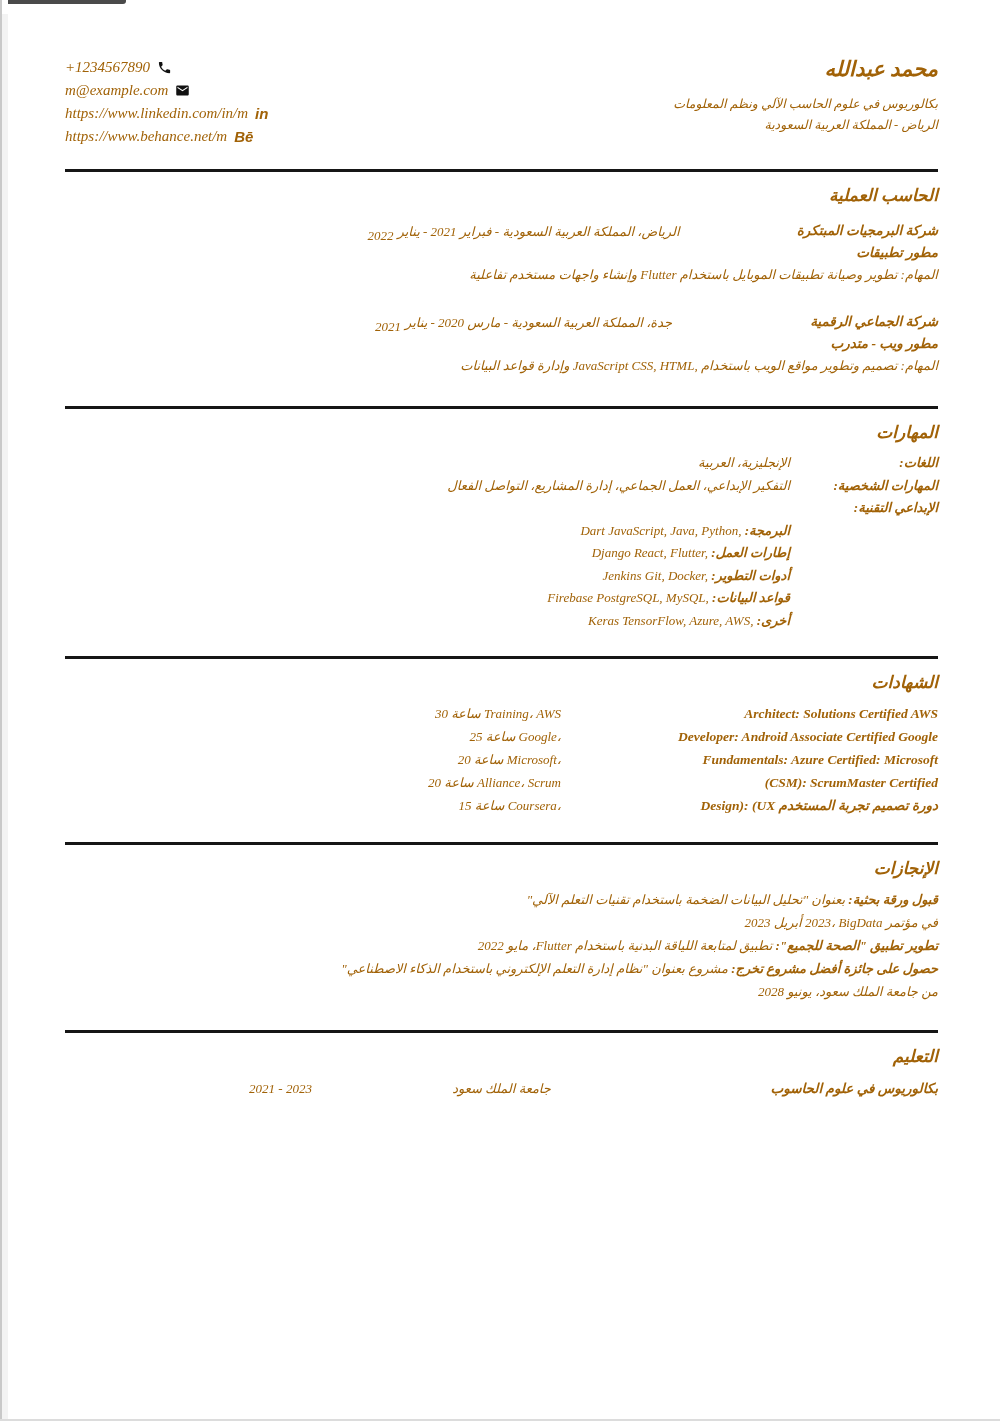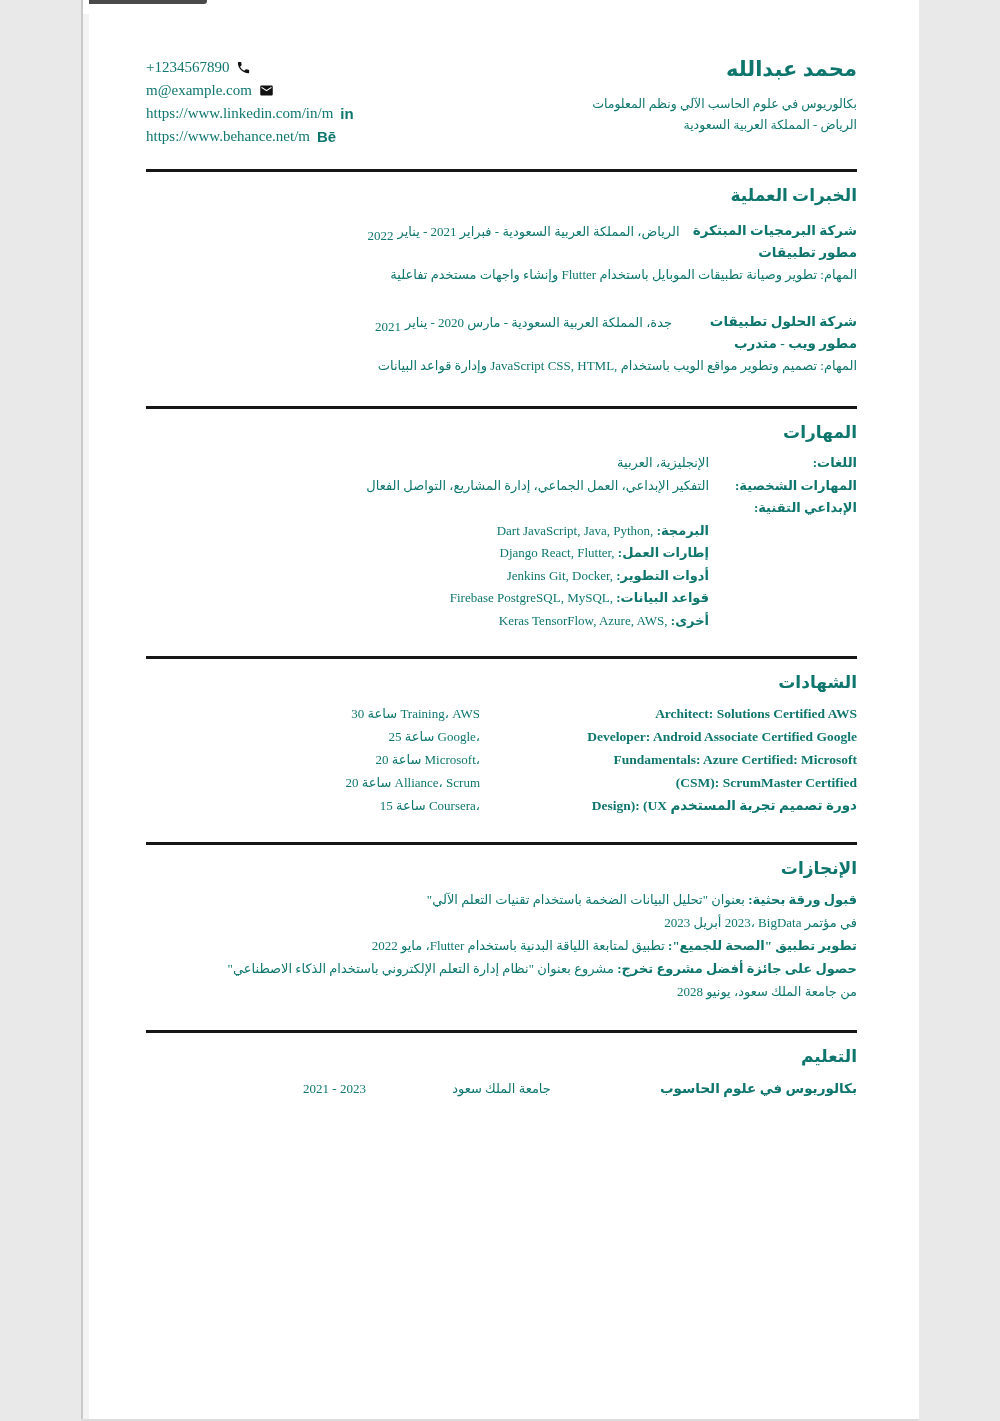--- a/index.html
+++ b/index.html
@@ -1,20 +1,21 @@
 <!DOCTYPE html>
 <html lang="ar"><head>
 <meta charset="utf-8">
 <style>
   html,body{margin:0;padding:0;background:#e9e9e9;}
   .page{
-    position:relative;width:838px;height:1421px;margin:0 auto;
+    position:relative;width:1000px;height:1421px;margin:0 auto;
     background:#ffffff;overflow:hidden;
     font-family:"Liberation Serif","DejaVu Serif","DejaVu Sans",serif;
-    color:#0f766e;
+    color:#a16207;
+    font-style:italic;
   }
   
   .edge-left{position:absolute;left:0;top:0;bottom:0;width:2px;background:#c9c9c9;}
   .edge-left-soft{position:absolute;left:2px;top:14px;bottom:0;width:6px;background:#f3f3f3;}
   .edge-top-mark{position:absolute;left:8px;top:0;width:118px;height:4px;background:#4a4a4a;border-radius:0 0 3px 0;}
   .edge-bottom{position:absolute;left:0;bottom:0;right:0;height:2px;background:#dcdcdc;}
   .content{position:absolute;left:65px;right:62px;top:0;}
 
   .hr{height:3px;background:#161616;border:none;}
 
@@ -112,33 +113,33 @@
       <div class="who">
         <div class="name">محمد عبدالله</div>
         <div class="sub">بكالوريوس في علوم الحاسب الآلي ونظم المعلومات</div>
         <div class="sub">الرياض - المملكة العربية السعودية</div>
       </div>
     </div>
 
     <div class="hr mt-hr1"></div>
 
     <section>
-      <div class="sec-title">الخبرات العملية</div>
+      <div class="sec-title">الحاسب العملية</div>
       <div id="exp-entries" class="sec-pad">
           <div class="exp-entry">
             <div class="exp-toprow">
               <div class="exp-company">شركة البرمجيات المبتكرة</div>
               <div class="exp-dateline">الرياض، المملكة العربية السعودية - فبراير 2021 - يناير<span class="yr">2022</span></div>
             </div>
             <div class="exp-role">مطور تطبيقات</div>
             <div class="exp-tasks">المهام: تطوير وصيانة تطبيقات الموبايل باستخدام <span dir="ltr">Flutter</span> وإنشاء واجهات مستخدم تفاعلية</div>
           </div>
           <div class="exp-entry">
             <div class="exp-toprow">
-              <div class="exp-company">شركة الحلول تطبيقات</div>
+              <div class="exp-company">شركة الجماعي الرقمية</div>
               <div class="exp-dateline">جدة، المملكة العربية السعودية - مارس 2020 - يناير<span class="yr">2021</span></div>
             </div>
             <div class="exp-role">مطور ويب - متدرب</div>
             <div class="exp-tasks">المهام: تصميم وتطوير مواقع الويب باستخدام <span dir="ltr">JavaScript CSS, HTML,</span> وإدارة قواعد البيانات</div>
           </div>
         </div>
     </section>
 
     <div class="hr mt-hr2"></div>
 

